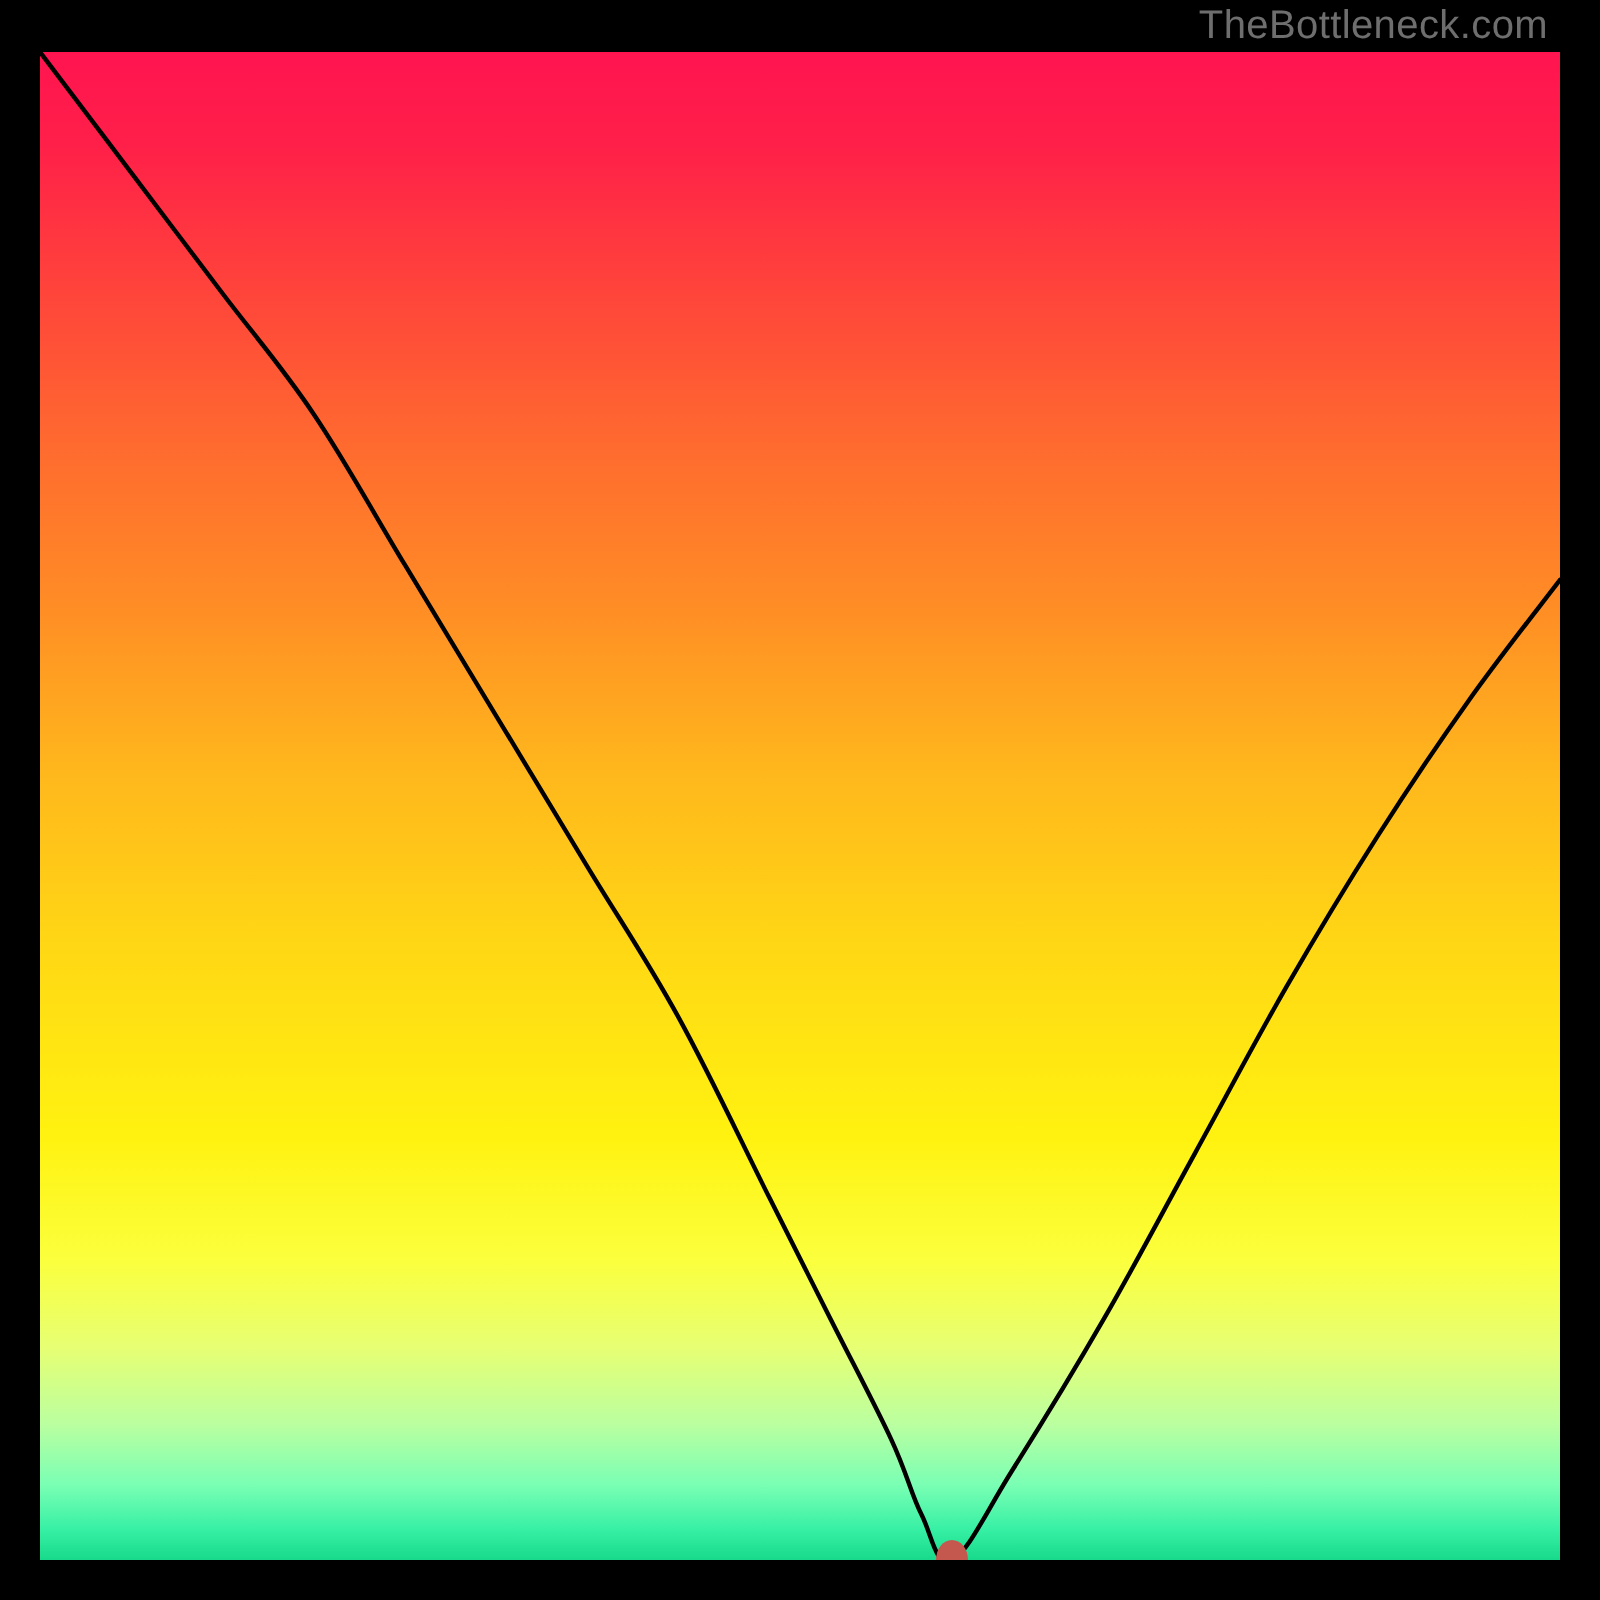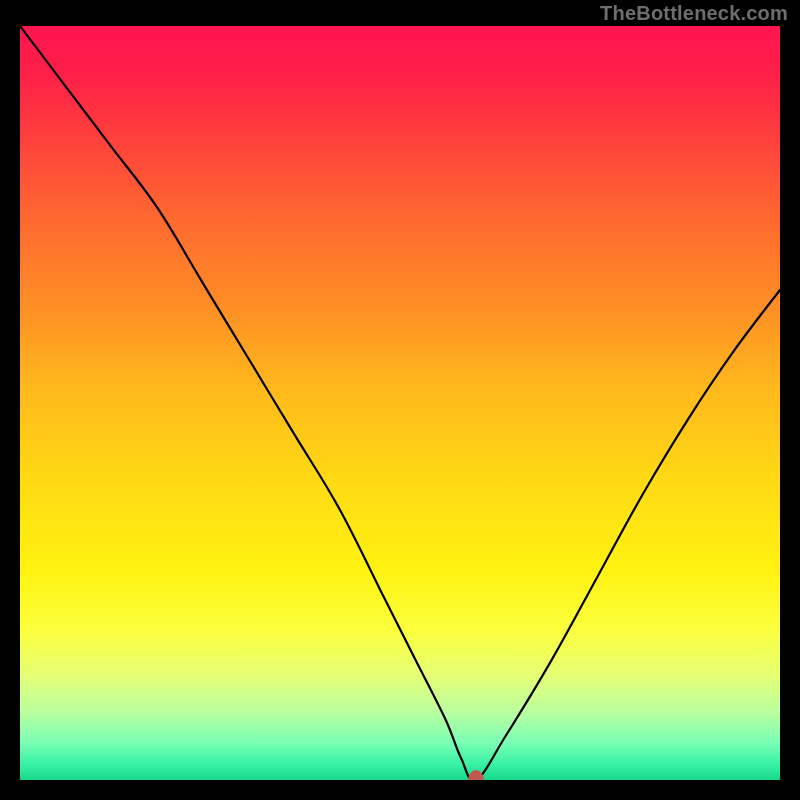--- a/index.html
+++ b/index.html
@@ -13,24 +13,24 @@
   }
   .frame {
     position: relative;
     width: 800px;
     height: 800px;
     background: #000;
   }
   .watermark {
     position: absolute;
     top: 2px;
-    right: 12px;
+    right: 26px;
     color: #6e6e6e;
     font-size: 20px;
-    font-weight: 700;
+    font-weight: 400;
     letter-spacing: 0.2px;
   }
   .plot {
     position: absolute;
     left: 20px;
     top: 26px;
     width: 760px;
     height: 754px;
     overflow: hidden;
   }

